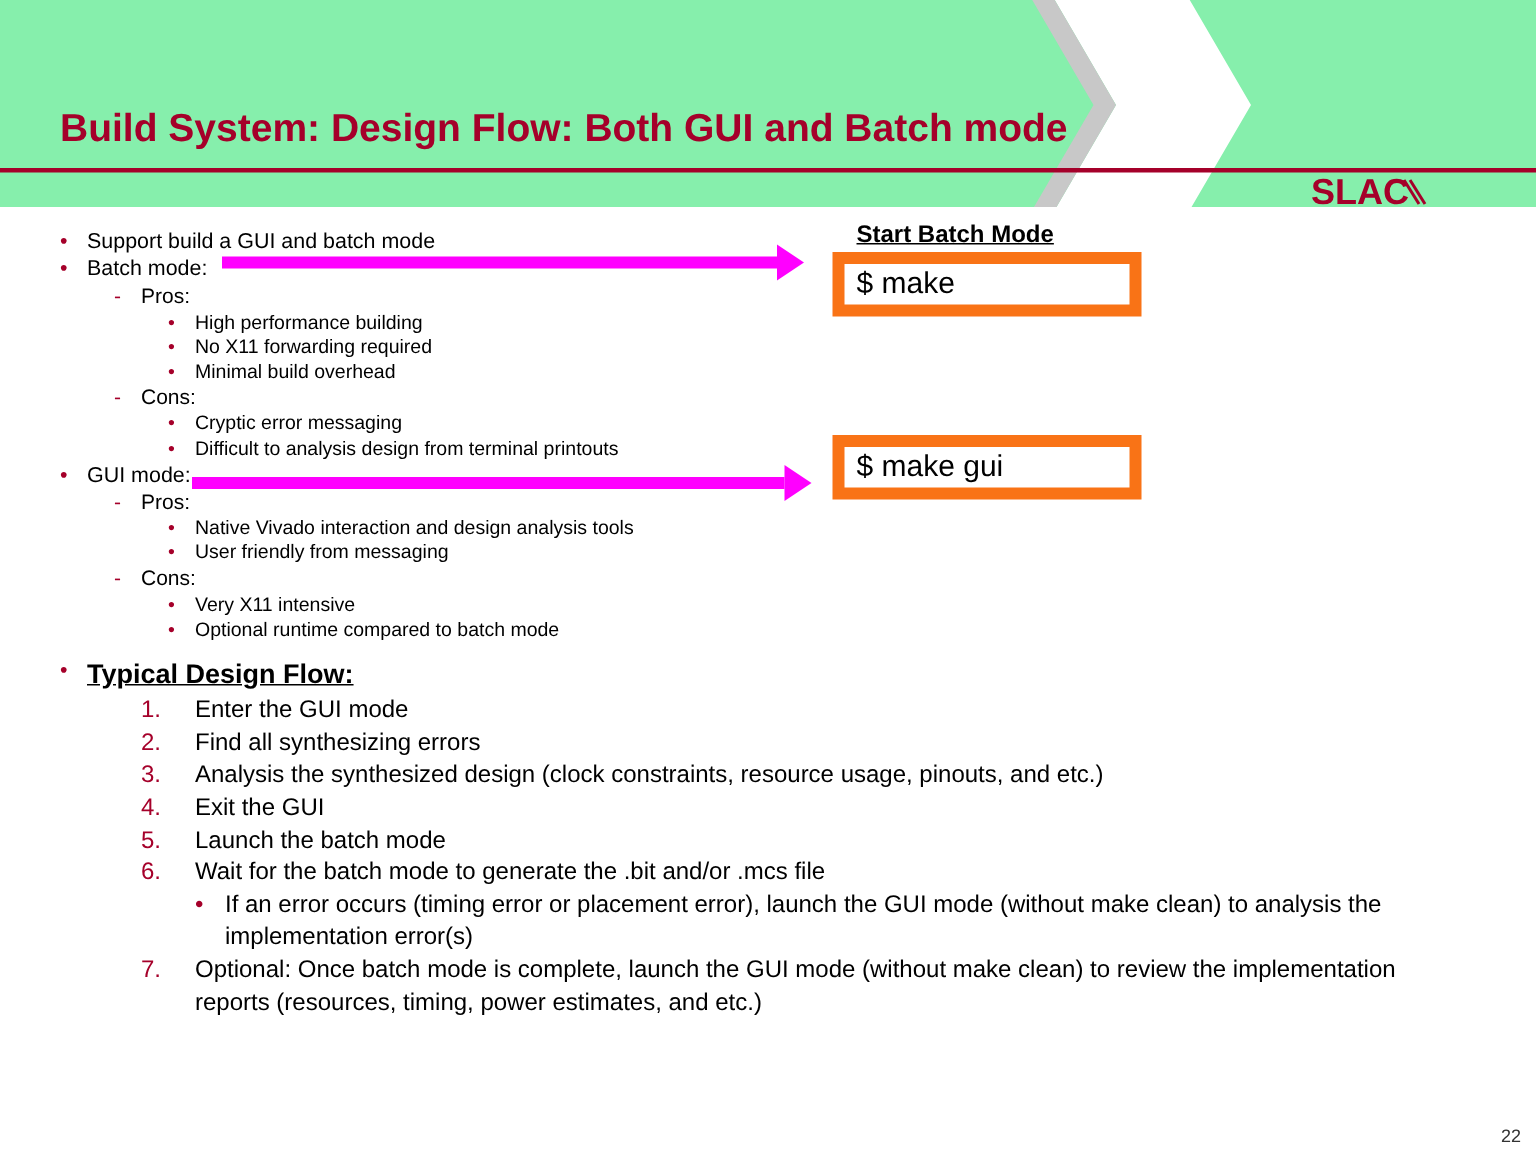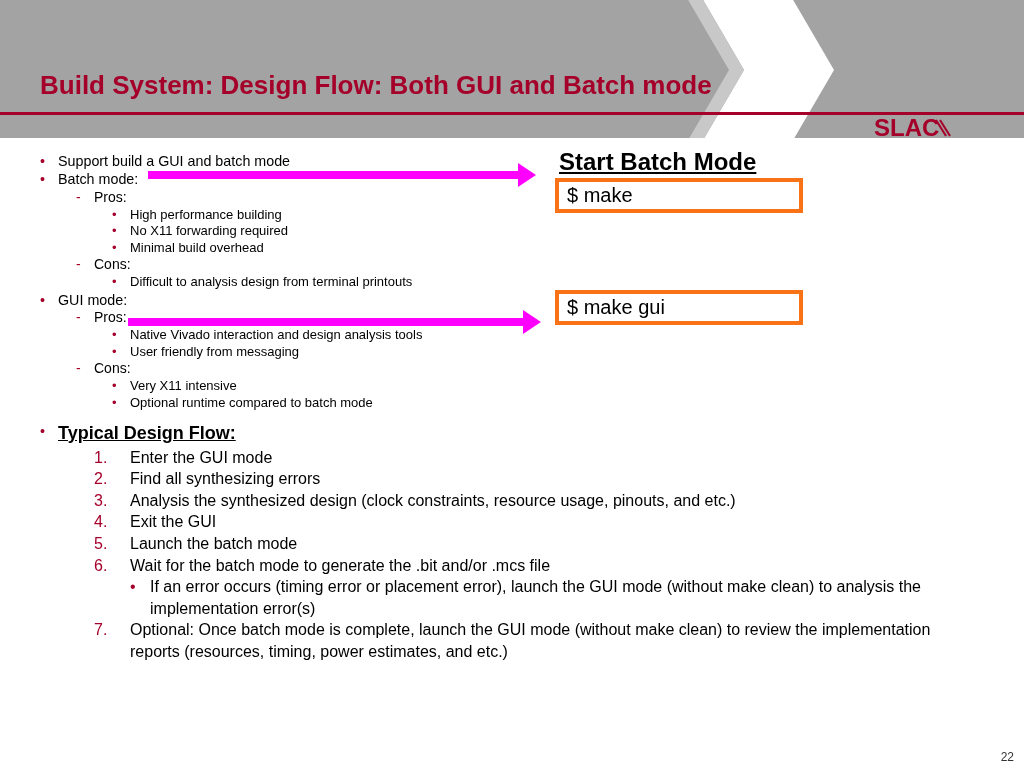--- a/index.html
+++ b/index.html
@@ -1,20 +1,20 @@
 <!DOCTYPE html>
 <html><head>
 <meta charset="utf-8">
 <style>
   * { margin: 0; padding: 0; box-sizing: border-box; }
   html, body { width: 1024px; height: 768px; font-family: Arial, Helvetica, sans-serif; background: #fff; }
   .header-band {
     width: 100%;
     height: 138px;
-    background: #a3a3a3;
+    background: #86efac;
     position: relative;
     overflow: hidden;
   }
   .chevron {
     position: absolute;
     right: 110px;
     top: -50px;
     width: 300px;
     height: 300px;
   }
@@ -57,22 +57,22 @@
 
   .flow-title { font-weight: bold; text-decoration: underline; font-size: 18px; }
   ol.flow { list-style: none; margin-left: 36px; counter-reset: step; margin-top: 2px; }
   ol.flow > li { position: relative; padding-left: 36px; font-size: 16px; line-height: 1.35; }
   ol.flow > li::before { counter-increment: step; content: counter(step) "."; position: absolute; left: 0; color: #a5002a; }
   ul.flow-sub { list-style: none; }
   ul.flow-sub > li { position: relative; padding-left: 20px; font-size: 16px; line-height: 1.35; }
   ul.flow-sub > li::before { content: "•"; position: absolute; left: 0; color: #a5002a; }
 
   .cmdbox-wrap { position: absolute; }
-  .cmdbox-title { font-size: 24px; font-weight: bold; text-decoration: underline; margin-bottom: 2px; margin-left: 4px; }
-  .cmdbox { border: 4px solid #f97316; padding: 2px 8px; font-size: 20px; width: 248px; }
+  .cmdbox-title { font-size: 16px; font-weight: bold; text-decoration: underline; margin-bottom: 2px; margin-left: 16px; }
+  .cmdbox { border: 8px solid #f97316; padding: 2px 8px; font-size: 20px; width: 206px; }
 
   .arrow {
     position: absolute;
     height: 8px;
     background: #ff00ff;
   }
   .arrow::after {
     content: "";
     position: absolute;
     right: -18px;
@@ -109,20 +109,21 @@
       <ul class="sub1">
         <li><span>Pros:</span>
           <ul class="sub2">
             <li>High performance building</li>
             <li>No X11 forwarding required</li>
             <li>Minimal build overhead</li>
           </ul>
         </li>
         <li><span>Cons:</span>
           <ul class="sub2">
+            <li>Cryptic error messaging</li>
             <li>Difficult to analysis design from terminal printouts</li>
           </ul>
         </li>
       </ul>
     </li>
     <li><span>GUI mode:</span>
       <ul class="sub1">
         <li><span>Pros:</span>
           <ul class="sub2">
             <li>Native Vivado interaction and design analysis tools</li>

